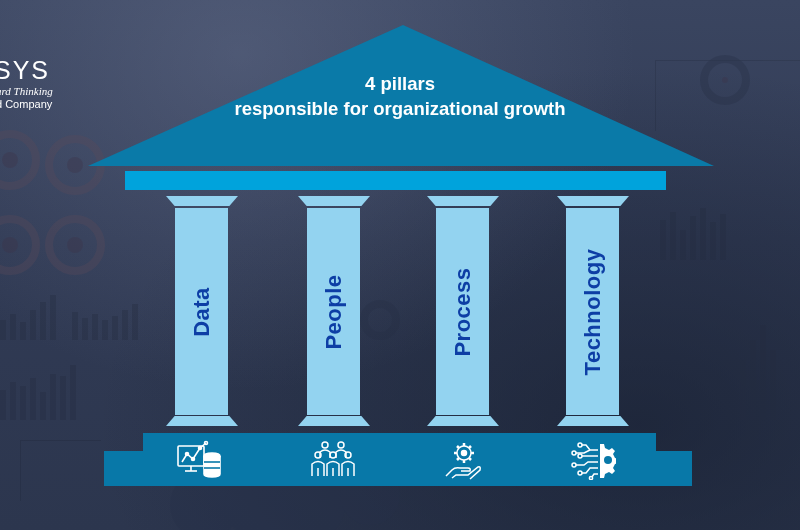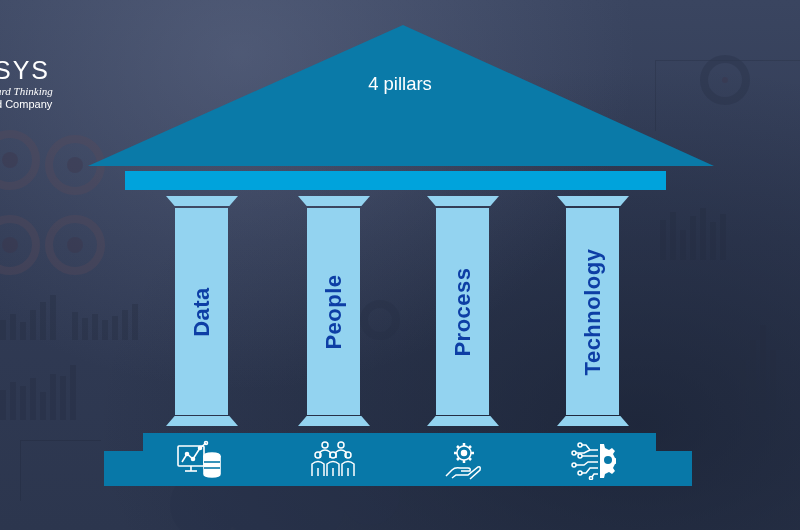--- a/index.html
+++ b/index.html
@@ -19,21 +19,21 @@
   .bars span { display: block; width: 6px; background: #242c40; }
   .grid-lines { position: absolute; border-top: 1px solid rgba(20,26,40,0.5); border-left: 1px solid rgba(20,26,40,0.5); }
   .pie { position: absolute; border-radius: 50%; background: #263049; }
 
   .logo { position: absolute; left: 0; top: 58px; color: #ffffff; }
   .logo .brand { font-size: 25px; letter-spacing: 2px; line-height: 24px; margin-left: -6px; }
   .logo .tag1 { font-family: "Liberation Serif", serif; font-style: italic; font-size: 11px; margin-top: 3px; margin-left: -4px; }
   .logo .tag2 { font-size: 11px; margin-top: 1px; margin-left: -4px; }
 
   .roof { position: absolute; left: 0; top: 0; width: 800px; height: 170px; }
-  .roof-text { position: absolute; left: 150px; width: 500px; top: 71px; text-align: center; color: #ffffff; font-weight: normal; font-size: 18.5px; line-height: 25px; }
+  .roof-text { position: absolute; left: 150px; width: 500px; top: 71px; text-align: center; color: #ffffff; font-weight: bold; font-size: 18.5px; line-height: 25px; }
   .beam { position: absolute; left: 125px; top: 171px; width: 541px; height: 19px; background: #00a3dc; }
 
   .pillar { position: absolute; top: 196px; width: 72px; height: 227px; }
   .cap-top { position: absolute; left: 0; top: 0; width: 72px; height: 10px; background: #93d3f0; clip-path: polygon(0 0, 100% 0, 88% 100%, 12% 100%); }
   .shaft { position: absolute; left: 9px; top: 12px; width: 53px; height: 207px; background: #93d3f0; }
   .cap-bot { position: absolute; left: 0; top: 220px; width: 72px; height: 10px; background: #93d3f0; clip-path: polygon(12% 0, 88% 0, 100% 100%, 0 100%); }
   .pillar-label { position: absolute; left: 26px; top: 110px; transform: translate(-50%, -50%) rotate(-90deg); transform-origin: center; white-space: nowrap; color: #0d3ea5; font-size: 22px; font-weight: bold; letter-spacing: 0.5px; }
   .label-wrap { position: absolute; left: 9px; top: 12px; width: 53px; height: 207px; }
   .label-wrap .pillar-label { left: 50%; top: 50%; }
 
@@ -108,20 +108,21 @@
     <div class="brand">SYS</div>
     <div class="tag1">ard Thinking</div>
     <div class="tag2">d Company</div>
   </div>
 
   <svg class="roof" viewBox="0 0 800 170" width="800" height="170">
     <polygon points="403,25 714,166 88,166" fill="#0a7aa8"></polygon>
   </svg>
   <div class="roof-text">
     <div>4 pillars</div>
+    <div>responsible for organizational growth</div>
   </div>
 
   <div class="beam"></div>
 
   <div class="pillar" style="left:166px;">
     <div class="cap-top"></div>
     <div class="shaft"></div>
     <div class="label-wrap">
         <div class="pillar-label">Data</div>
       </div>

